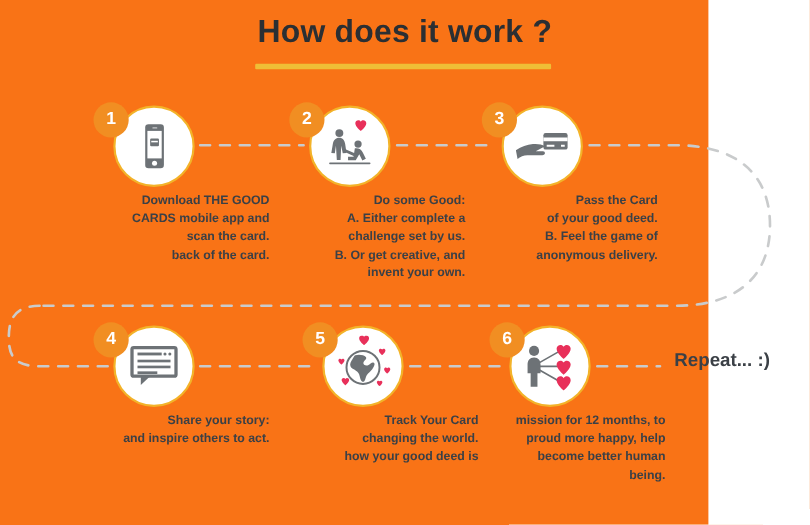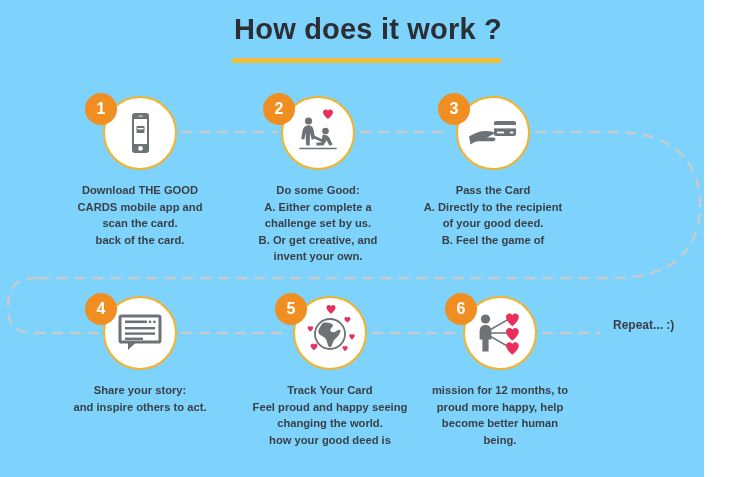--- a/index.html
+++ b/index.html
@@ -5,23 +5,23 @@
   * { box-sizing: border-box; margin: 0; padding: 0; }
   html, body {
     width: 736px;
     height: 477px;
     background: #ffffff;
     font-family: "Liberation Sans", sans-serif;
     overflow: hidden;
   }
   #page {
     position: relative;
-    width: 704px;
+    width: 644px;
     height: 477px;
-    background: #7dd3fc;
+    background: #f97316;
   }
 
   
   .title-wrap {
     position: absolute;
     left: 0; top: 12px;
     width: 736px;
     text-align: center;
   }
   .title {
@@ -85,42 +85,42 @@
     display: flex;
     align-items: center;
     justify-content: center;
     line-height: 1;
     z-index: 3;
   }
   .icon-svg { display: block; }
 
   .caption {
     width: 210px;
-    text-align: center;
+    text-align: right;
     color: #3b4046;
     font-size: 11.2px;
     line-height: 16.5px;
-    margin-top: 8px;
+    margin-top: 0;
   }
   .caption .b { font-weight: bold; display: block; }
   .caption .n { font-weight: bold; display: block; }
 
   
   #step-1 { left: 35px;  top: 96px; }
   #step-2 { left: 213px; top: 96px; }
   #step-3 { left: 388px; top: 96px; }
   #step-4 { left: 35px;  top: 296px; }
   #step-5 { left: 225px; top: 296px; }
   #step-6 { left: 395px; top: 296px; }
 
   .repeat {
     position: absolute;
     left: 613px;
     top: 318px;
-    font-size: 12px;
+    font-size: 17px;
     font-weight: bold;
     color: #3b4046;
     white-space: nowrap;
   }
 </style>
 </head>
 <body>
 
 <div id="page">
 
@@ -199,23 +199,23 @@
           <rect x="29" y="10" width="22" height="3.4" fill="#ffffff"></rect>
           <rect x="32" y="16.6" width="7" height="1.8" fill="#ffffff"></rect>
           <rect x="45" y="16.6" width="3.4" height="1.8" fill="#ffffff"></rect>
           <path d="M4 21.5 C9 18.4 14 16.4 19.5 16 C24 15.6 27.5 16.4 30.5 18 L22 22.4 L28.6 22.4 C29.8 22.4 30.4 23.2 30.4 24.2 C30.4 25.4 29.4 26.2 28 26.2 L14.5 26.2 C11 26.2 8 27.4 5.5 29.6 Z" fill="#6d7276"></path>
         </svg>
       </div>
       <div class="badge">3</div>
     </div>
     <div class="caption">
       <span class="b">Pass the Card</span>
-      <span class="n">A. Directly to the recipient</span>
       <span class="n">of your good deed.</span>
       <span class="n">B. Feel the game of</span>
+      <span class="n">anonymous delivery.</span>
     </div>
   </div>
 
   <div class="step" id="step-4">
     <div class="circle-holder">
       <div class="ring">
         <svg class="icon-svg" width="46" height="40" viewBox="0 0 46 40">
           <rect x="3" y="3" width="40" height="26" rx="1.6" fill="none" stroke="#6d7276" stroke-width="3"></rect>
           <path d="M11 29 L11 37 L19.5 29 Z" fill="#6d7276"></path>
           <rect x="8" y="7.5" width="22" height="2.6" fill="#6d7276"></rect>
@@ -245,21 +245,20 @@
           <path d="M6.6 22.6 C6.6 21.2 8.6 20.6 9.4 21.8 C10.2 20.6 12.2 21.2 12.2 22.6 C12.2 24.4 9.4 26.6 9.4 26.6 C9.4 26.6 6.6 24.4 6.6 22.6 Z" fill="#e8305a"></path>
           <path d="M48.2 30.6 C48.2 29.2 50.2 28.6 51 29.8 C51.8 28.6 53.8 29.2 53.8 30.6 C53.8 32.4 51 34.6 51 34.6 C51 34.6 48.2 32.4 48.2 30.6 Z" fill="#e8305a"></path>
           <path d="M9.6 40.4 C9.6 38.7 12 38 13 39.5 C14 38 16.4 38.7 16.4 40.4 C16.4 42.6 13 45.2 13 45.2 C13 45.2 9.6 42.6 9.6 40.4 Z" fill="#e8305a"></path>
           <path d="M41.6 42.4 C41.6 41.1 43.4 40.6 44.1 41.7 C44.8 40.6 46.6 41.1 46.6 42.4 C46.6 44 44.1 46 44.1 46 C44.1 46 41.6 44 41.6 42.4 Z" fill="#e8305a"></path>
         </svg>
       </div>
       <div class="badge">5</div>
     </div>
     <div class="caption">
       <span class="b">Track Your Card</span>
-      <span class="n">Feel proud and happy seeing</span>
       <span class="n">changing the world.</span>
       <span class="n">how your good deed is</span>
     </div>
   </div>
 
   <div class="step" id="step-6">
     <div class="circle-holder">
       <div class="ring">
         <svg class="icon-svg" width="56" height="50" viewBox="0 0 56 50">
           <path d="M16 23 L38 10.5 M16 25 L38 25 M16 27 L38 39.5" stroke="#6d7276" stroke-width="1.5" fill="none"></path>

